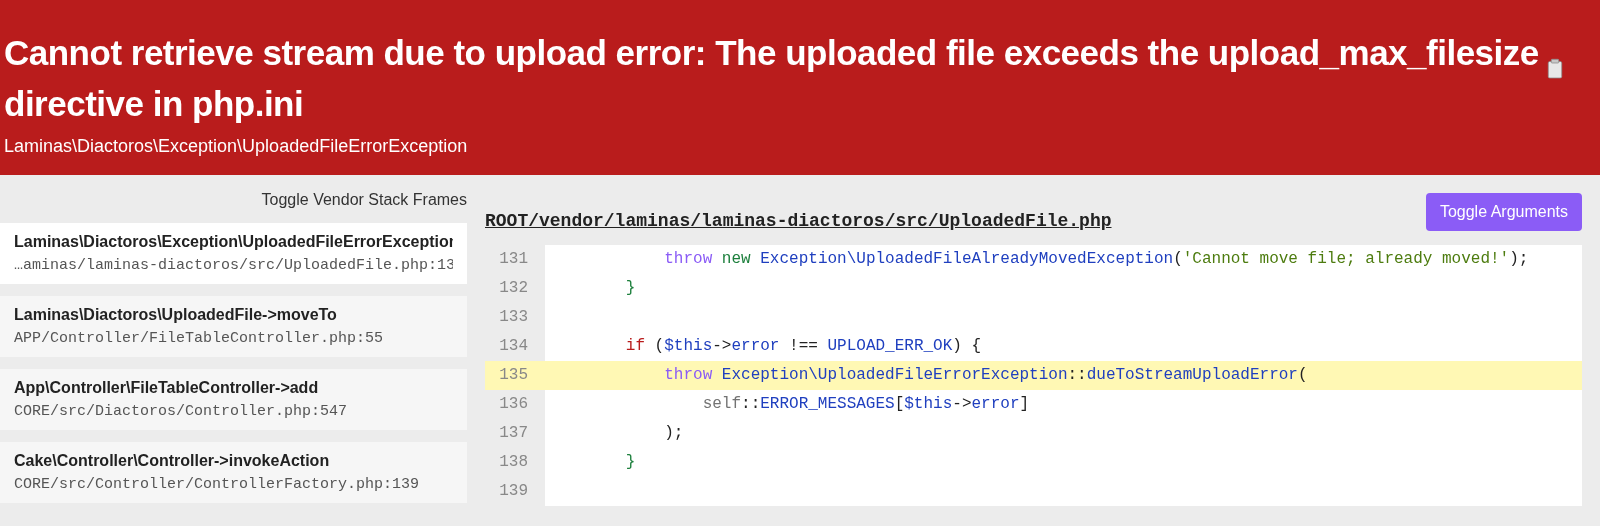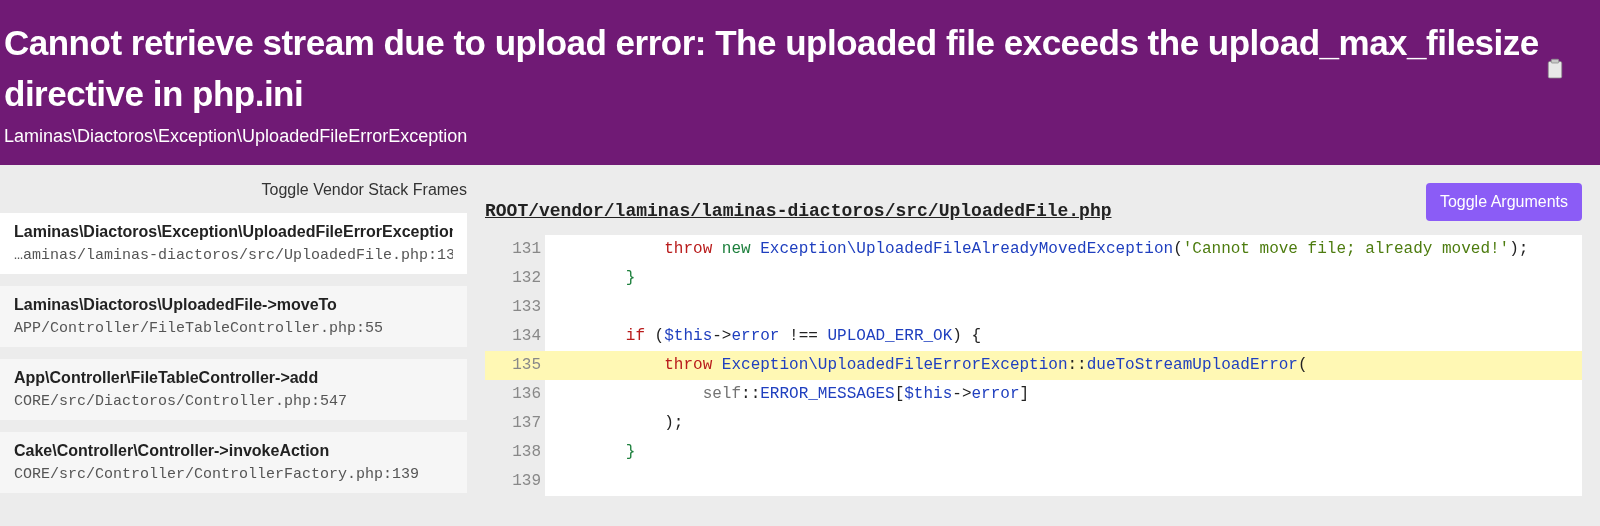--- a/index.html
+++ b/index.html
@@ -1,20 +1,20 @@
 <!DOCTYPE html>
 <html><head>
 <meta charset="utf-8">
 <style>
   * { box-sizing: border-box; margin: 0; padding: 0; }
   html, body { width: 1600px; height: 526px; overflow: hidden; font-family: -apple-system, BlinkMacSystemFont, "Segoe UI", Helvetica, Arial, sans-serif; background: #ececec; }
   .header {
-    background: #701a75;
+    background: #b91c1c;
     color: #ffffff;
-    padding: 18px 0 18px 0;
+    padding: 28px 0 18px 0;
     position: relative;
   }
   .header h1 {
     font-size: 35px;
     font-weight: 700;
     line-height: 1.45;
     letter-spacing: -0.5px;
     padding: 0 4px;
   }
   .header .subtitle {
@@ -103,30 +103,30 @@
     font-family: "SFMono-Regular", Consolas, "Liberation Mono", Menlo, monospace;
     font-size: 16px;
     line-height: 1.8;
   }
   .code-row { display: flex; min-height: 29px; align-items: center; }
   .code-row.hl { background: #fff8b4; }
   .gutter {
     width: 60px;
     flex-shrink: 0;
     text-align: right;
-    padding-right: 4px;
+    padding-right: 17px;
     color: #888;
     background: #ececec;
     user-select: none;
     align-self: stretch;
     display:flex; align-items:center; justify-content:flex-end;
   }
   .code-row.hl .gutter { background: #fff8b4; }
   .code-line { white-space: pre; padding-left: 4px; }
-  .k-throw { color: #b91c1c; }
+  .k-throw { color: #8b5cf6; }
   .k-new   { color: #1c7f3c; }
   .k-cls   { color: #1f3fbf; }
   .k-str   { color: #4d7c0f; }
   .k-punc  { color: #1c7f3c; }
   .k-if    { color: #b91c1c; }
   .k-var   { color: #1f3fbf; }
   .k-const { color: #1f3fbf; }
   .k-self  { color: #737373; }
   .k-plain { color: #222; }
 </style>

